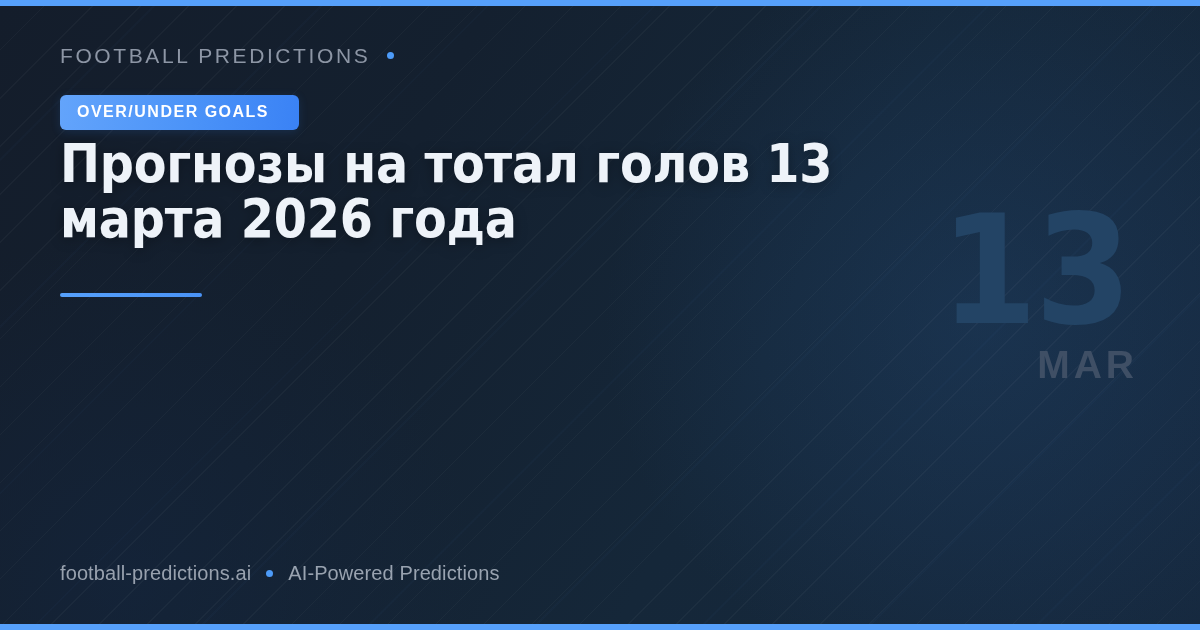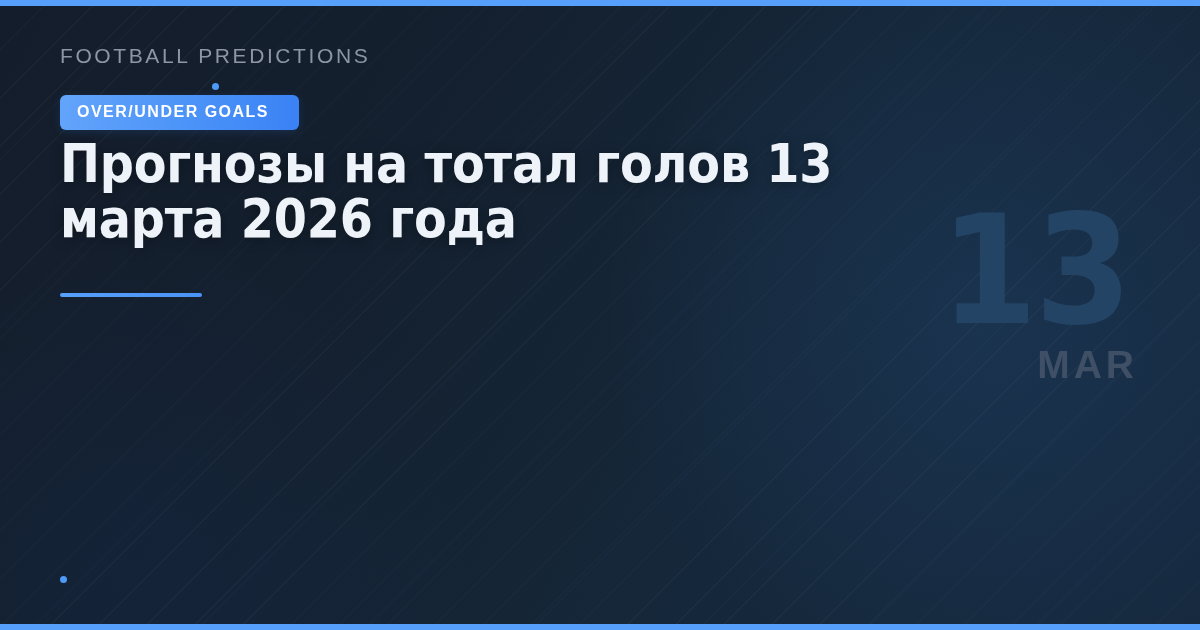--- a/index.html
+++ b/index.html
@@ -96,21 +96,20 @@
     box-sizing: border-box;
   }
 
   .kicker-row {
     position: absolute;
     left: 60px;
     top: 45px;
     display: flex;
     align-items: center;
     gap: 17px;
-    flex-direction: column;
   }
   .kicker {
     font-size: 21px;
     font-weight: 400;
     letter-spacing: 2.6px;
     color: #8d96a5;
     text-transform: uppercase;
     line-height: 1;
     white-space: nowrap;
   }
@@ -248,17 +247,19 @@
     <h1 class="title">Прогнозы на тотал голов 13 марта 2026 года</h1>
 
     <div class="accent-rule"></div>
 
     <div class="date-block">
       <span class="date-day">13</span>
       <span class="date-month">MAR</span>
     </div>
 
     <div class="footer">
+      <span class="footer-site">football-predictions.ai</span>
       <span class="dot-blue"></span>
+      <span class="footer-tag">AI-Powered Predictions</span>
     </div>
 
   </div>
 </div>
 
 </body></html>

